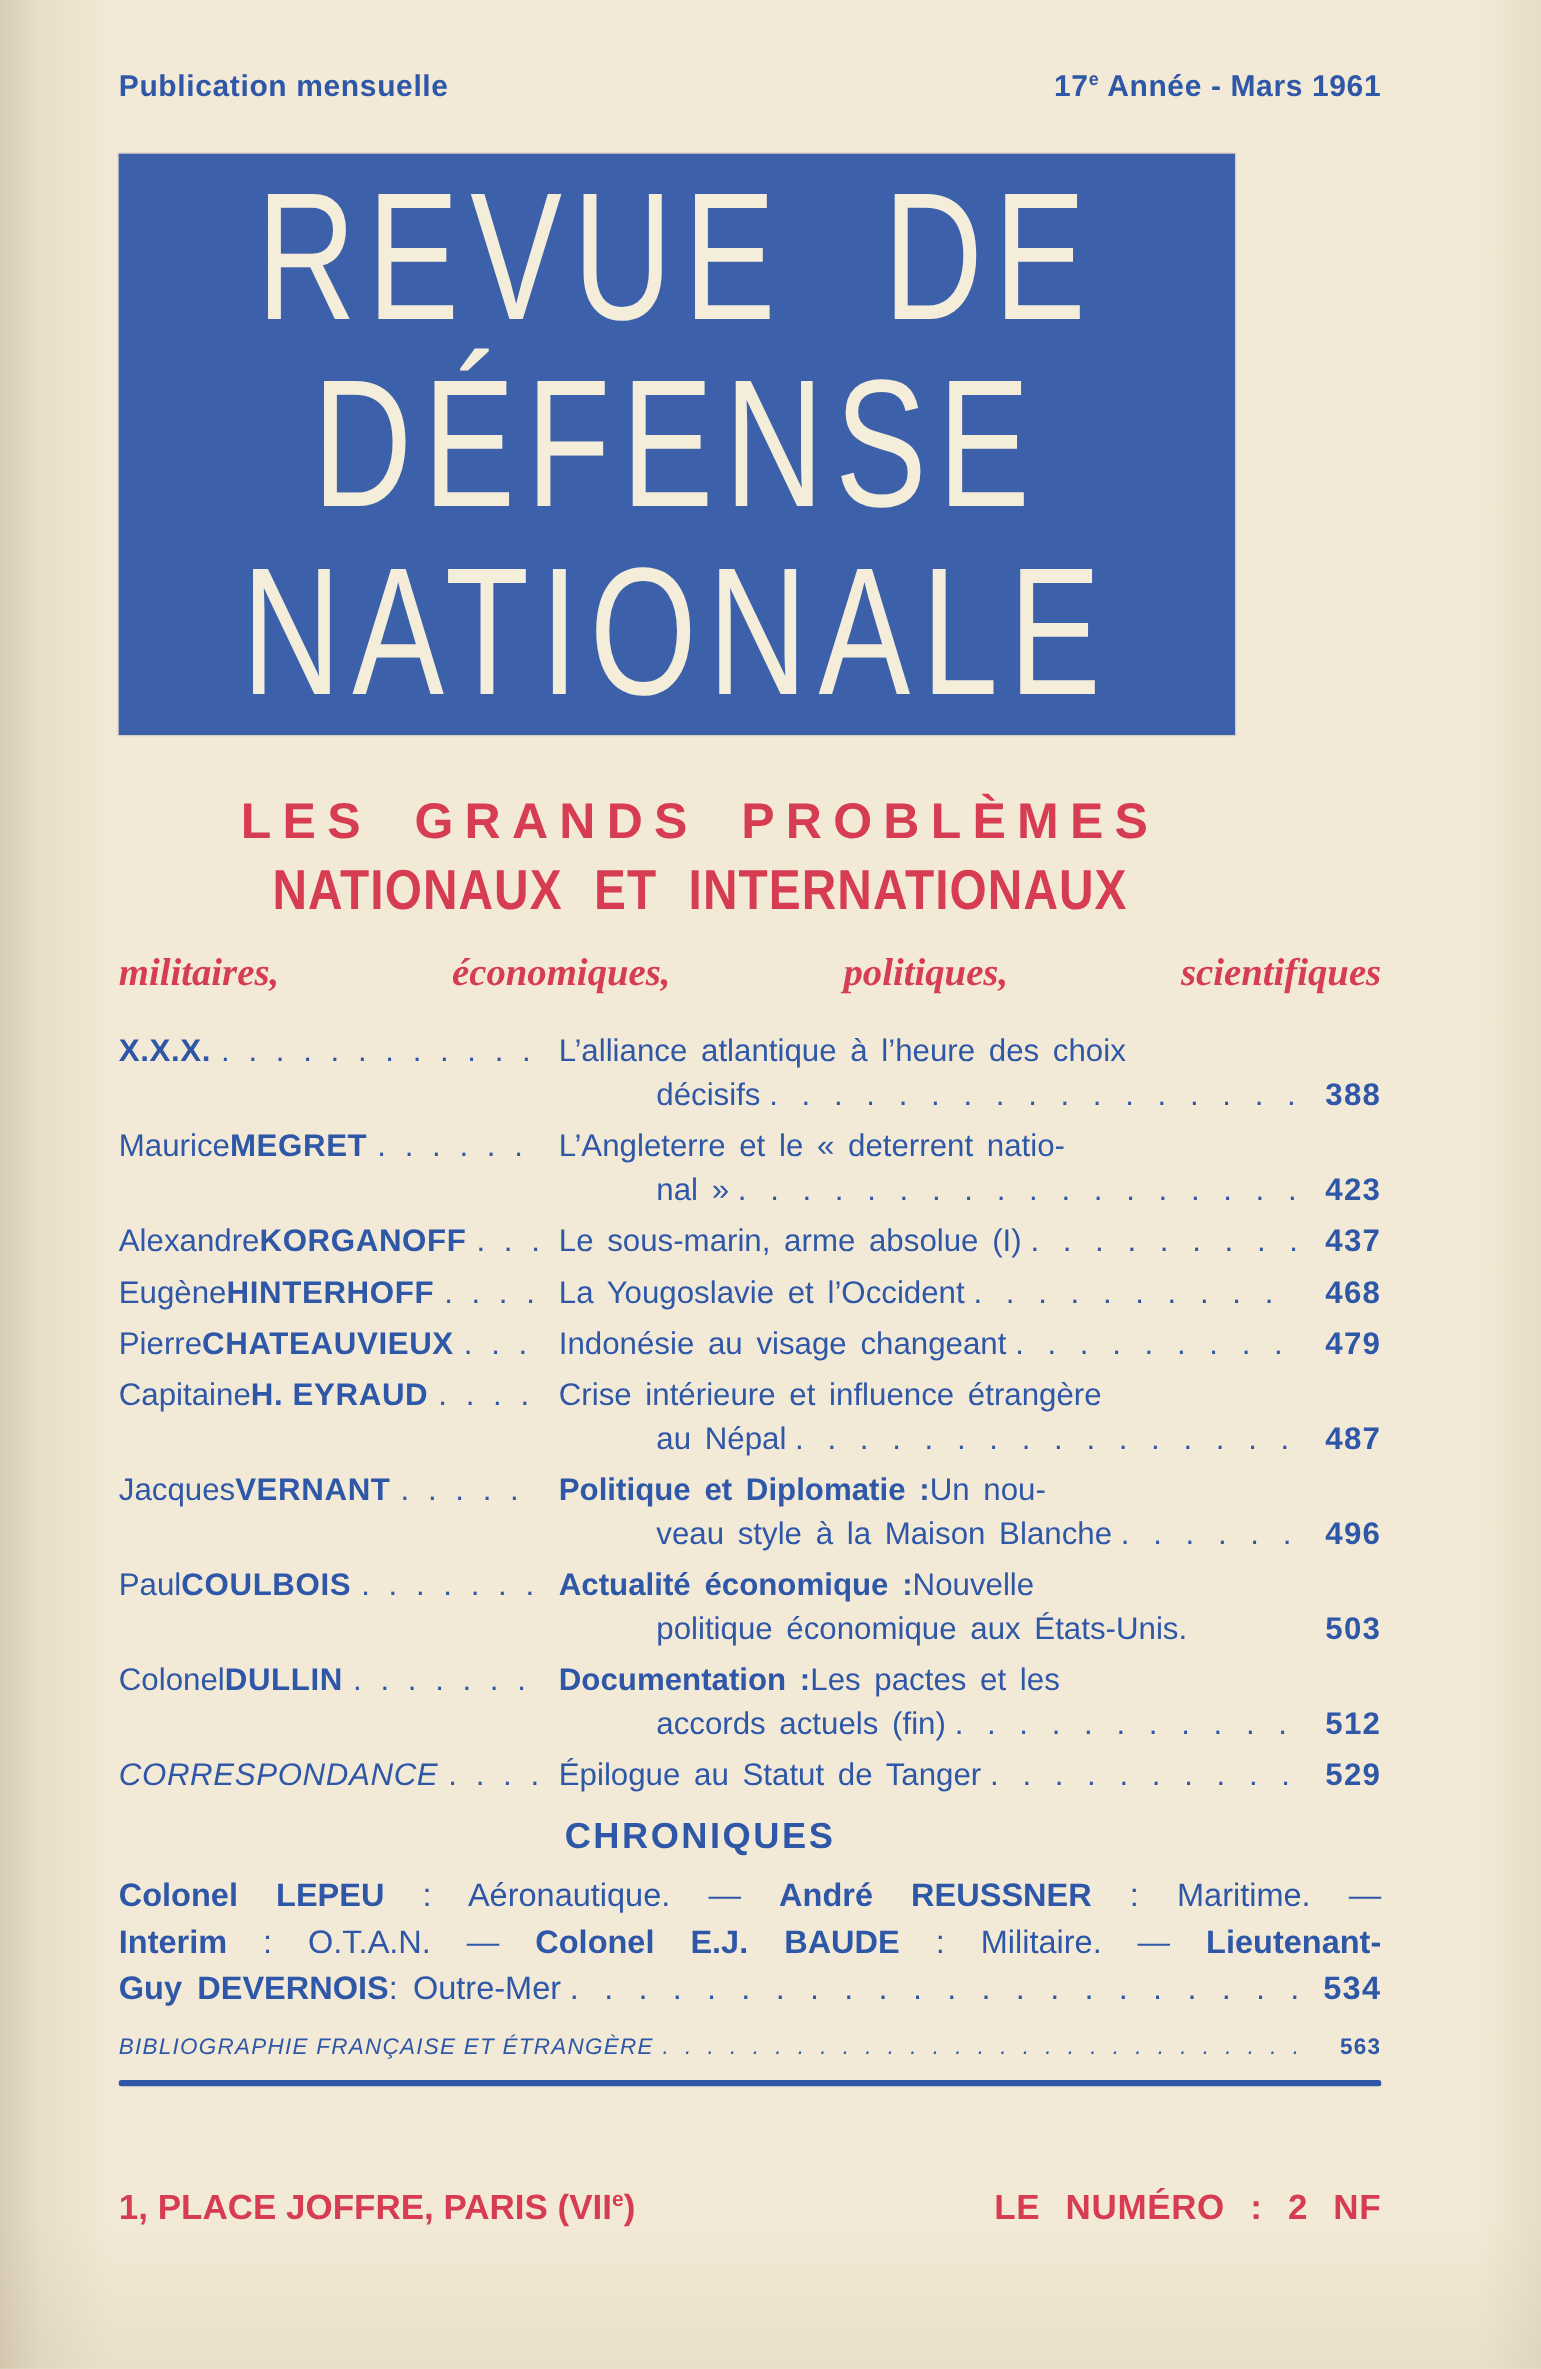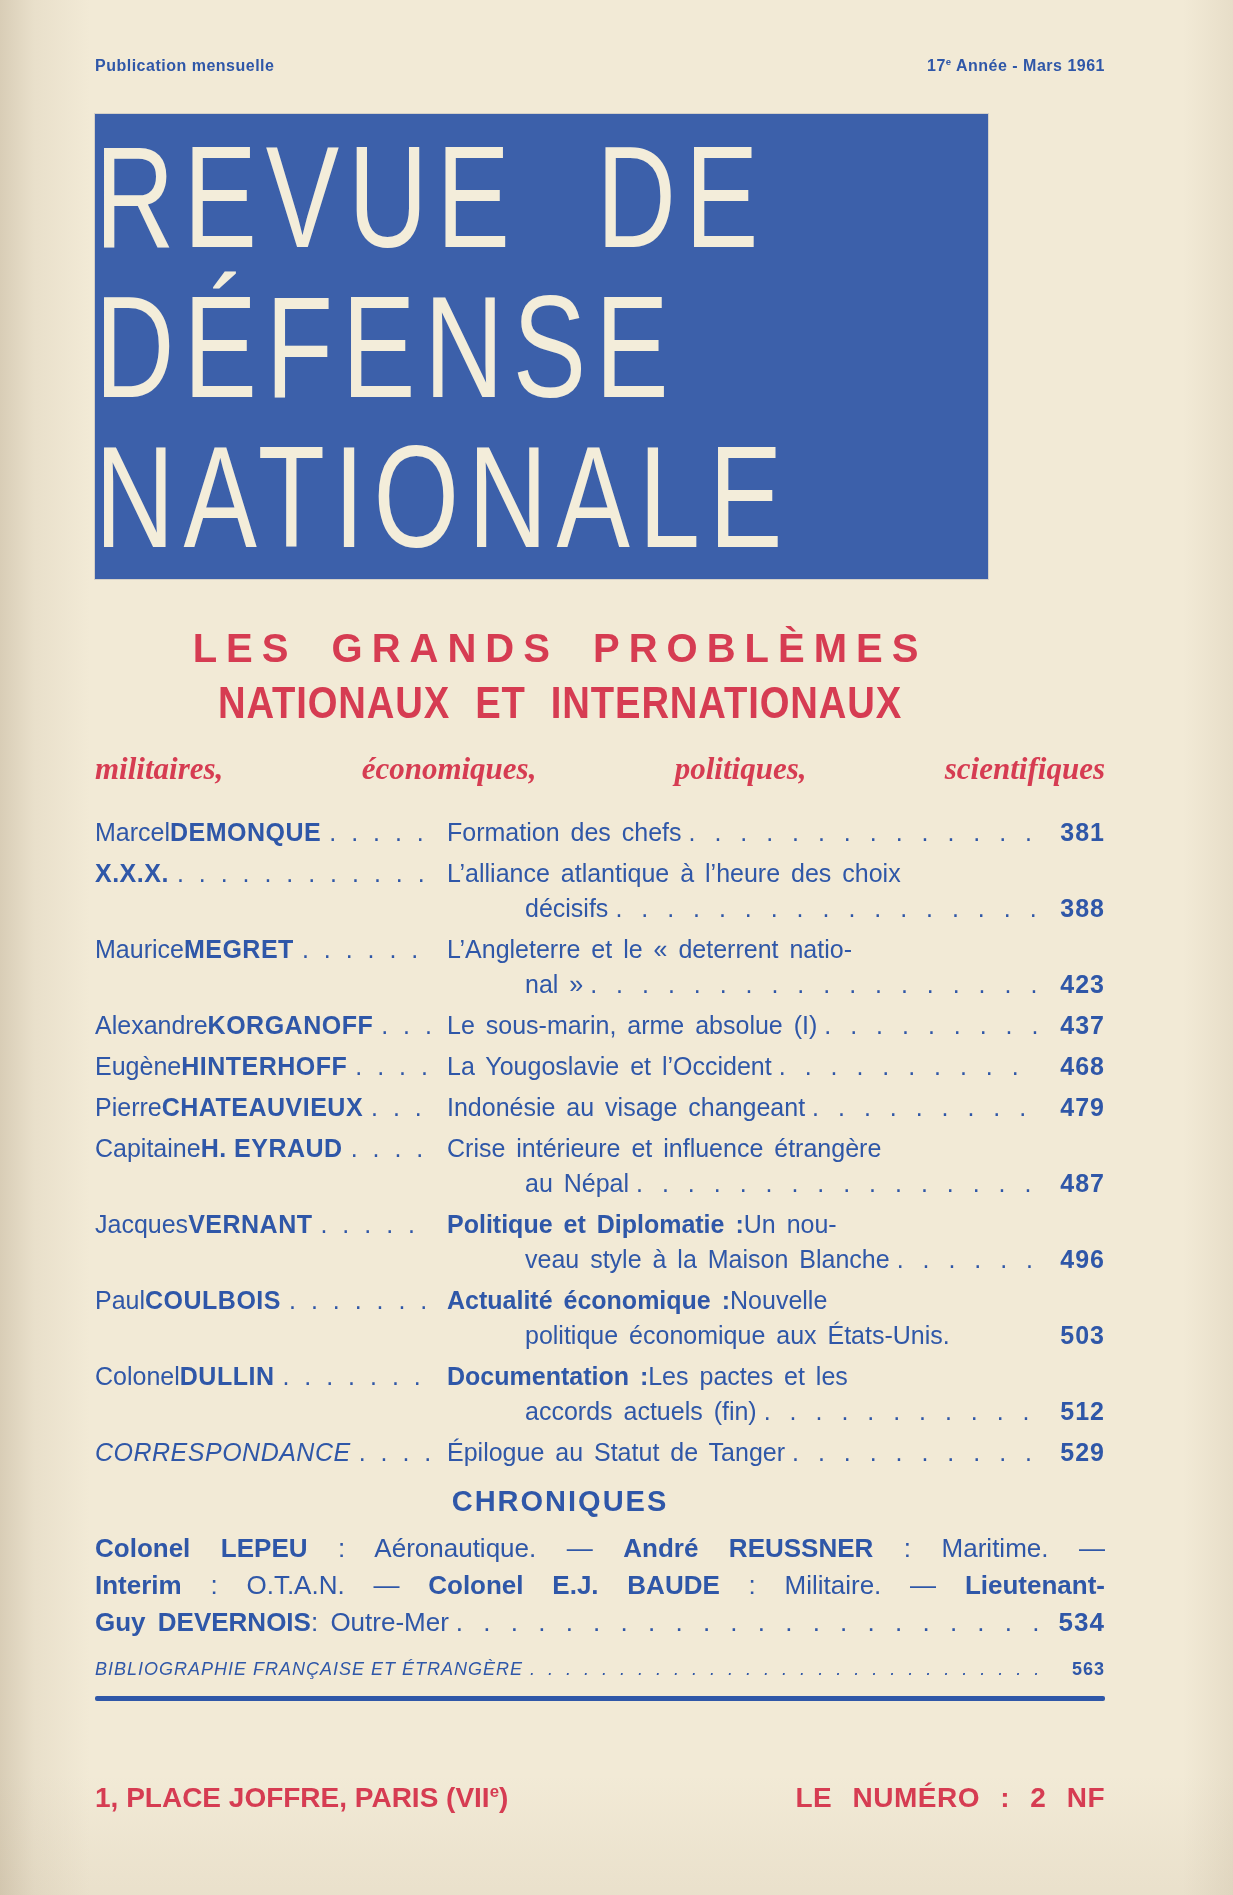--- a/index.html
+++ b/index.html
@@ -10,26 +10,26 @@
       linear-gradient(90deg, rgba(150,130,100,.28) 0px, rgba(150,130,100,.10) 34px, rgba(150,130,100,0) 90px),
       linear-gradient(270deg, rgba(150,130,100,.12) 0px, rgba(150,130,100,0) 50px),
       linear-gradient(0deg, rgba(160,140,110,.10) 0px, rgba(160,140,110,0) 120px),
       #f2ead6;
   }
   .page{box-sizing:border-box;padding:56px 128px 0 95px;}
   .red{color:#d63c52;}
 
   
   .topline{display:flex;justify-content:space-between;align-items:baseline;
-    font-size:16px;font-weight:bold;color:#2f57a8;letter-spacing:.5px;margin-bottom:39px;}
+    font-size:24px;font-weight:bold;color:#2f57a8;letter-spacing:.5px;margin-bottom:39px;}
   .topline sup{font-size:60%;vertical-align:super;}
 
   
   .masthead{width:893px;height:465px;background:#3c60aa;
-    display:flex;flex-direction:column;justify-content:center;
+    display:flex;flex-direction:column;justify-content:center;align-items:center;
     box-shadow:0 0 0 1px rgba(40,60,120,.15);margin-bottom:44px;}
   .m-line{display:block;color:#f3edda;font-size:110px;line-height:150px;
     letter-spacing:9px;word-spacing:38px;transform:scaleY(1.32);transform-origin:center;
     font-weight:400;white-space:nowrap;}
 
   
   .red-wrap{width:930px;text-align:center;}
   .red-h1{font-size:40px;line-height:50px;font-weight:bold;letter-spacing:9px;word-spacing:14px;white-space:nowrap;}
   .red-h2{font-size:45px;line-height:52px;font-weight:bold;letter-spacing:1px;word-spacing:16px;
     transform:scaleX(.85);transform-origin:center;white-space:nowrap;margin-top:4px;}
@@ -97,34 +97,20 @@
   <div class="tagline red">
     <span>militaires,</span>
     <span>économiques,</span>
     <span>politiques,</span>
     <span>scientifiques</span>
   </div>
 
   <div class="toc" id="toc">
       <div class="toc-row">
         <div class="author">
-          <span class="prefix">Marcel </span>
-          <span class="name">DEMONQUE</span>
-          <span class="dots"></span>
-        </div>
-        <div class="titlecol">
-          <div class="tline">
-            <span class="t">Formation des chefs</span>
-            <span class="dots"></span>
-            <span class="page-num">381</span>
-          </div>
-        </div>
-      </div>
-      <div class="toc-row">
-        <div class="author">
           <span class="name">X.X.X.</span>
           <span class="dots"></span>
         </div>
         <div class="titlecol">
           <div class="tline">
             <span class="t">L’alliance atlantique à l’heure des choix</span>
           </div>
           <div class="tline indent">
             <span class="t">décisifs</span>
             <span class="dots"></span>

